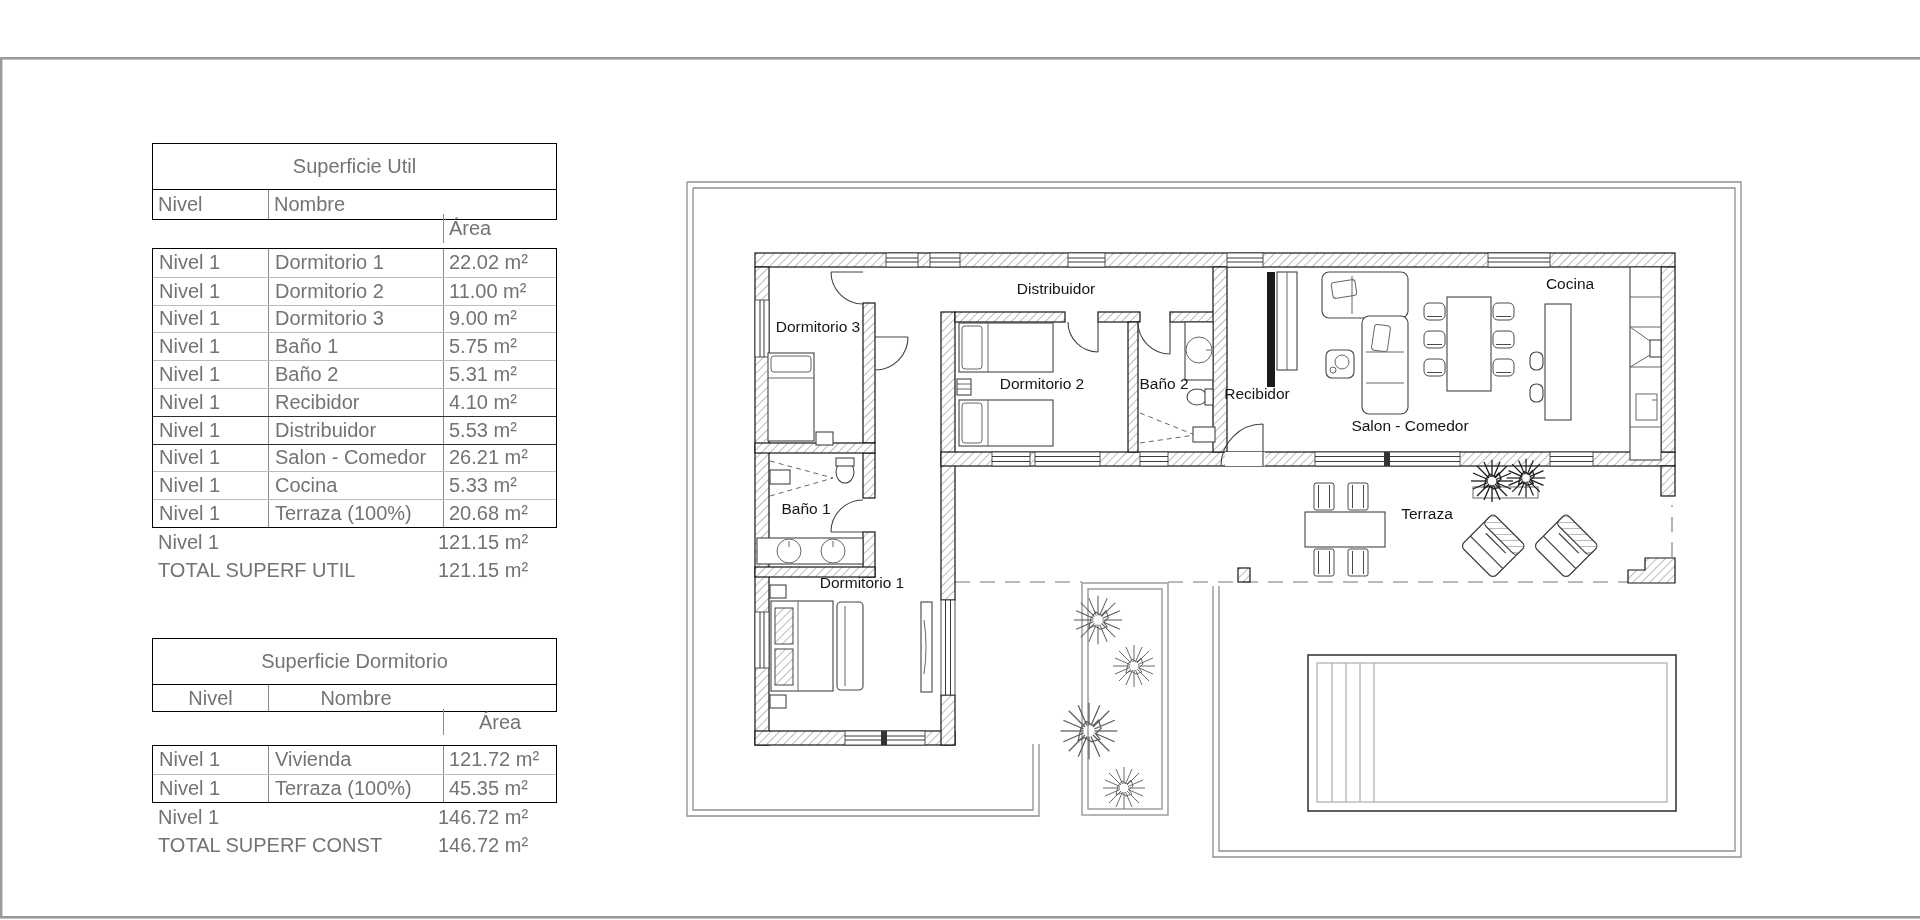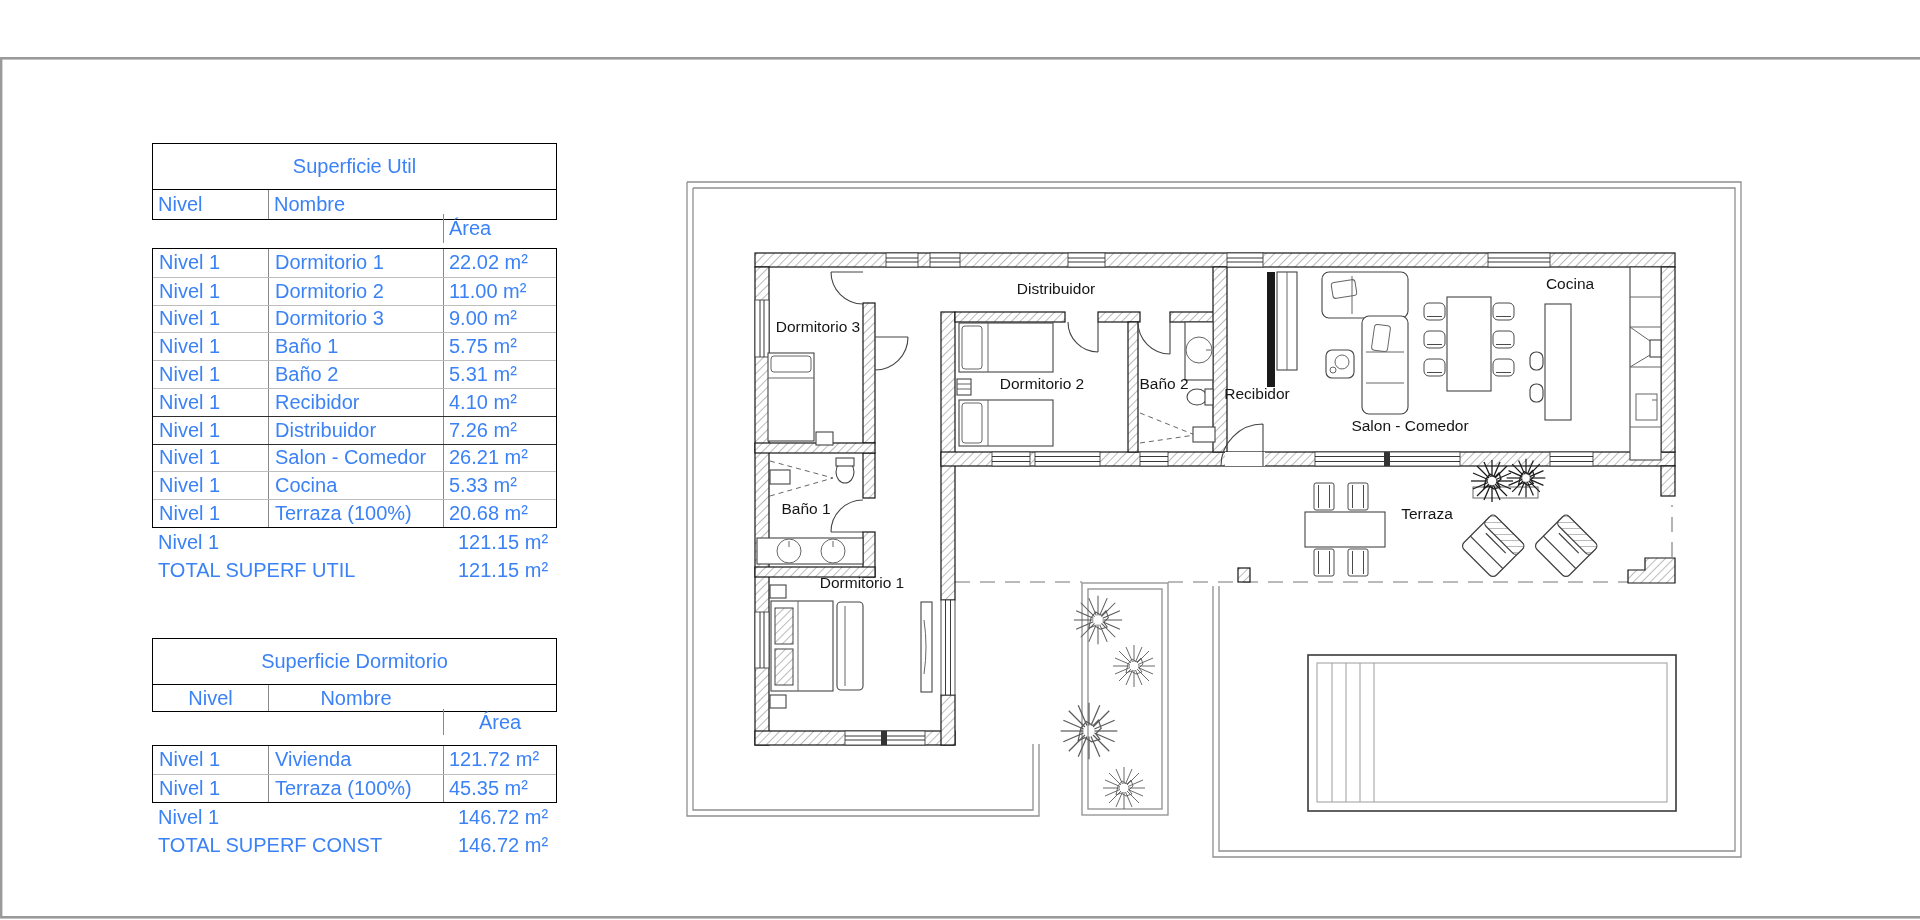--- a/index.html
+++ b/index.html
@@ -1,38 +1,38 @@
 <!DOCTYPE html>
 <html><head>
 <meta charset="utf-8">
 <style>
   html,body{margin:0;padding:0;background:#fff;}
   #sheet{position:relative;width:1920px;height:920px;background:#fff;overflow:hidden;
          font-family:"Liberation Sans",sans-serif;color:#111;}
   svg{position:absolute;left:0;top:0;}
 
   
-  .data-table{position:absolute;width:405px;font-size:20px;color:#3b82f6;}
+  .data-table{position:absolute;width:405px;font-size:20px;color:#737373;}
   .t-title{height:47px;border:1px solid #000;display:flex;align-items:center;justify-content:center;box-sizing:border-box;}
   .t-head{height:30px;border:1px solid #000;border-top:none;display:flex;box-sizing:border-box;}
   .t-head .hc{display:flex;align-items:center;box-sizing:border-box;height:100%;}
   .hc.c0{width:115px;} .hc.c1{width:175px;border-left:1px solid #8a8a8a;} .hc.c2{flex:1;border-left:1px solid #8a8a8a;margin-top:24px;}
   .head-left .hc{justify-content:flex-start;padding-left:5px;}
   .head-center .hc{justify-content:center;padding-left:0;}
   .t-body{border:1px solid #000;box-sizing:border-box;}
   .t-row{display:flex;height:27.8px;border-top:1px solid #bdbdbd;box-sizing:border-box;}
   .t-row:first-child{border-top:none;}
   #t1-body .t-row:nth-child(7),#t1-body .t-row:nth-child(8){border-top:1px solid #2e2e2e;}
   .t-cell{display:flex;align-items:center;box-sizing:border-box;height:100%;white-space:nowrap;overflow:hidden;}
   .t-cell.c0{width:115px;padding-left:6px;}
   .t-cell.c1{width:175px;padding-left:6px;border-left:1px solid #8a8a8a;}
   .t-cell.c2{flex:1;padding-left:5px;border-left:1px solid #8a8a8a;text-align:right;}
   .t-sub,.t-total{position:relative;height:28px;}
   .t-sub span,.t-total span{position:absolute;top:50%;transform:translateY(-50%);white-space:nowrap;}
-  .lbl{left:6px;} .val{left:306px;}
+  .lbl{left:6px;} .val{left:286px;}
 
   
   .plot{fill:none;stroke:#8f8f8f;stroke-width:1.3;}
   .dash{fill:none;stroke:#777;stroke-width:1.1;stroke-dasharray:15 10;}
   .wall{fill:url(#hatch);stroke:#151515;stroke-width:1.2;}
   .winbox{fill:#fff;stroke:#444;stroke-width:0.9;}
   .glz{stroke:#222;stroke-width:0.9;}
   .furn{fill:#fff;stroke:#444;stroke-width:1.1;}
   .furn2{fill:none;stroke:#666;stroke-width:1;}
   .doorline{fill:none;stroke:#444;stroke-width:1.1;}
@@ -374,21 +374,21 @@
           <div class="t-cell c2">5.31 m²</div>
         </div>
         <div class="t-row">
           <div class="t-cell c0">Nivel 1</div>
           <div class="t-cell c1">Recibidor</div>
           <div class="t-cell c2">4.10 m²</div>
         </div>
         <div class="t-row">
           <div class="t-cell c0">Nivel 1</div>
           <div class="t-cell c1">Distribuidor</div>
-          <div class="t-cell c2">7.26 m²</div>
+          <div class="t-cell c2">5.53 m²</div>
         </div>
         <div class="t-row">
           <div class="t-cell c0">Nivel 1</div>
           <div class="t-cell c1">Salon - Comedor</div>
           <div class="t-cell c2">26.21 m²</div>
         </div>
         <div class="t-row">
           <div class="t-cell c0">Nivel 1</div>
           <div class="t-cell c1">Cocina</div>
           <div class="t-cell c2">5.33 m²</div>

